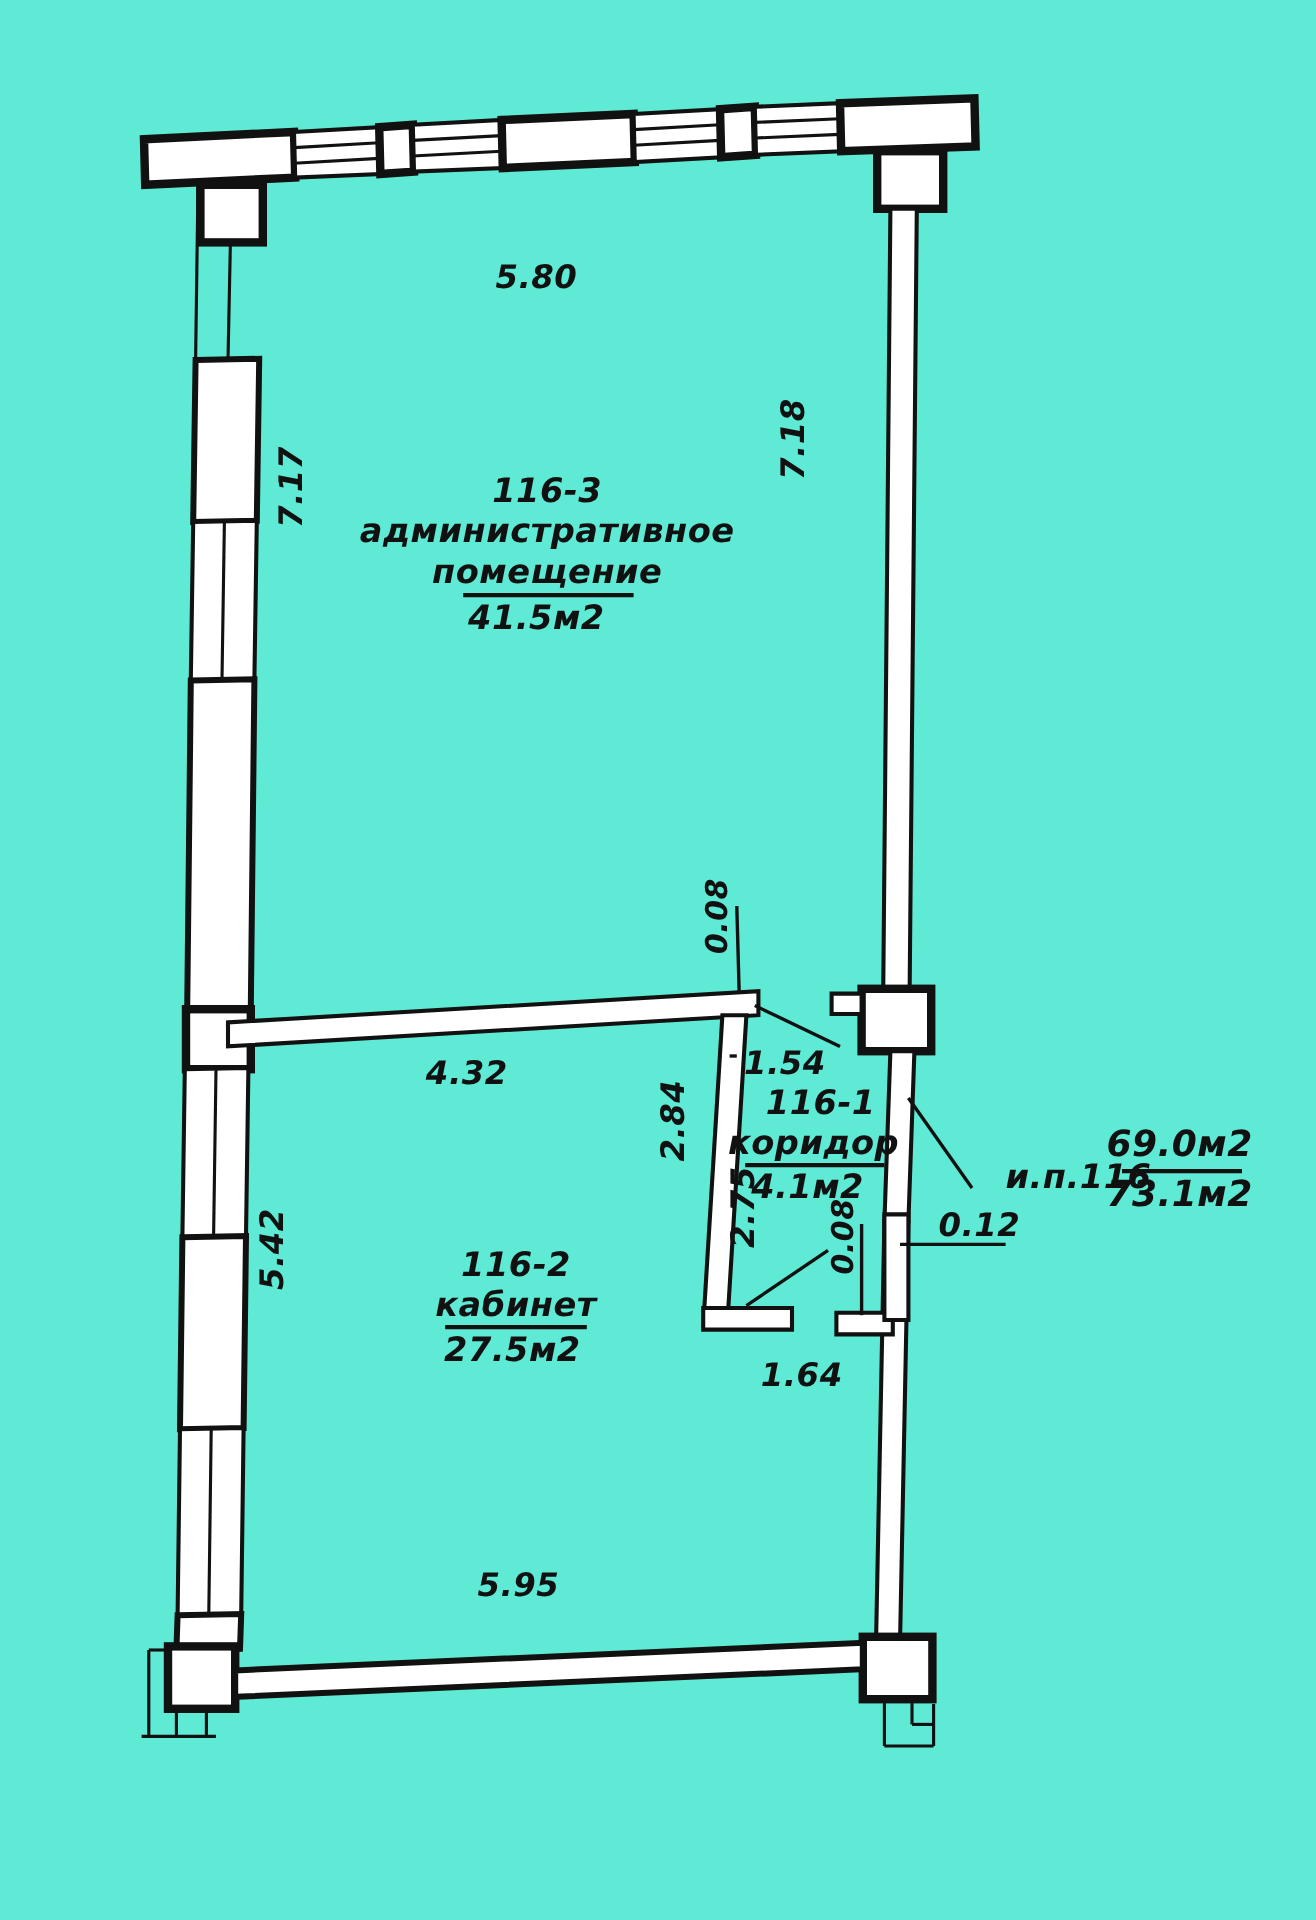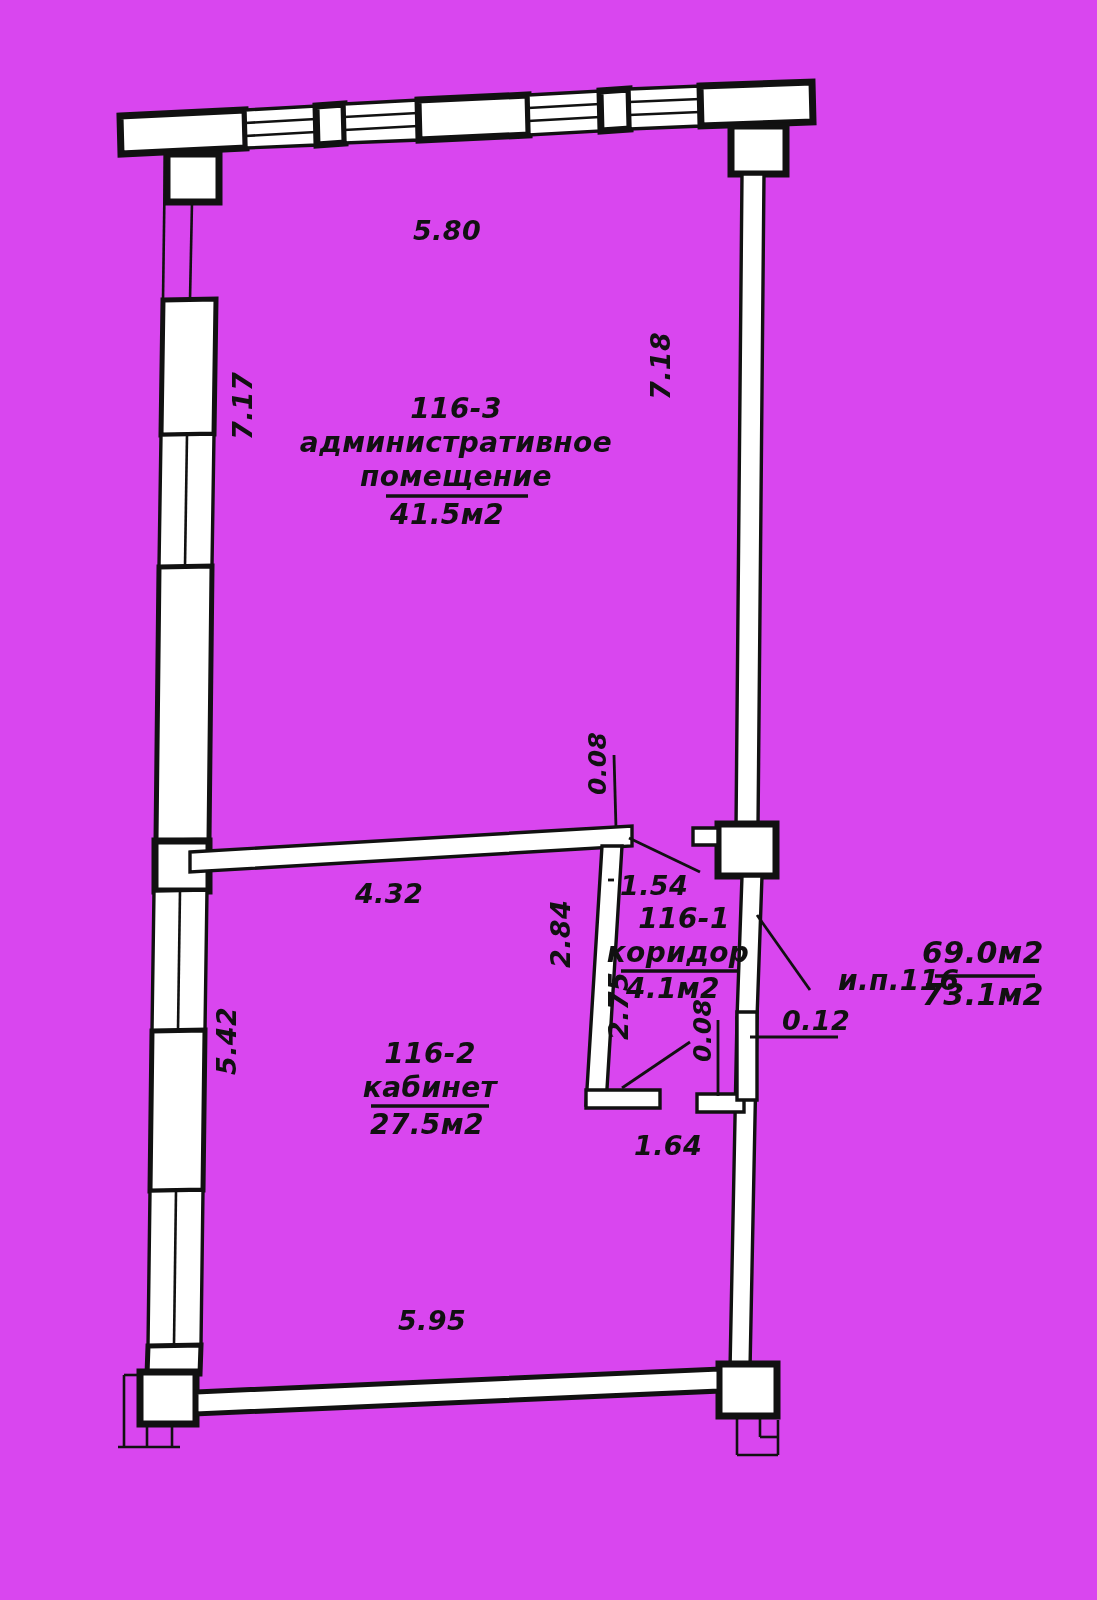--- a/index.html
+++ b/index.html
@@ -10,21 +10,21 @@
   body {
     width: 1097px;
     height: 1600px;
     font-family: "DejaVu Sans", sans-serif;
     overflow: hidden;
   }
   #plan-root {
     position: relative;
     width: 1097px;
     height: 1600px;
-    background: #d946ef;
+    background: #5eead4;
   }
   svg#floorplan {
     position: absolute;
     top: 0;
     left: 0;
     width: 1097px;
     height: 1600px;
     display: block;
   }
   .wall-fill   { fill: #ffffff; stroke: #111111; stroke-width: 7; stroke-linejoin: miter; }

